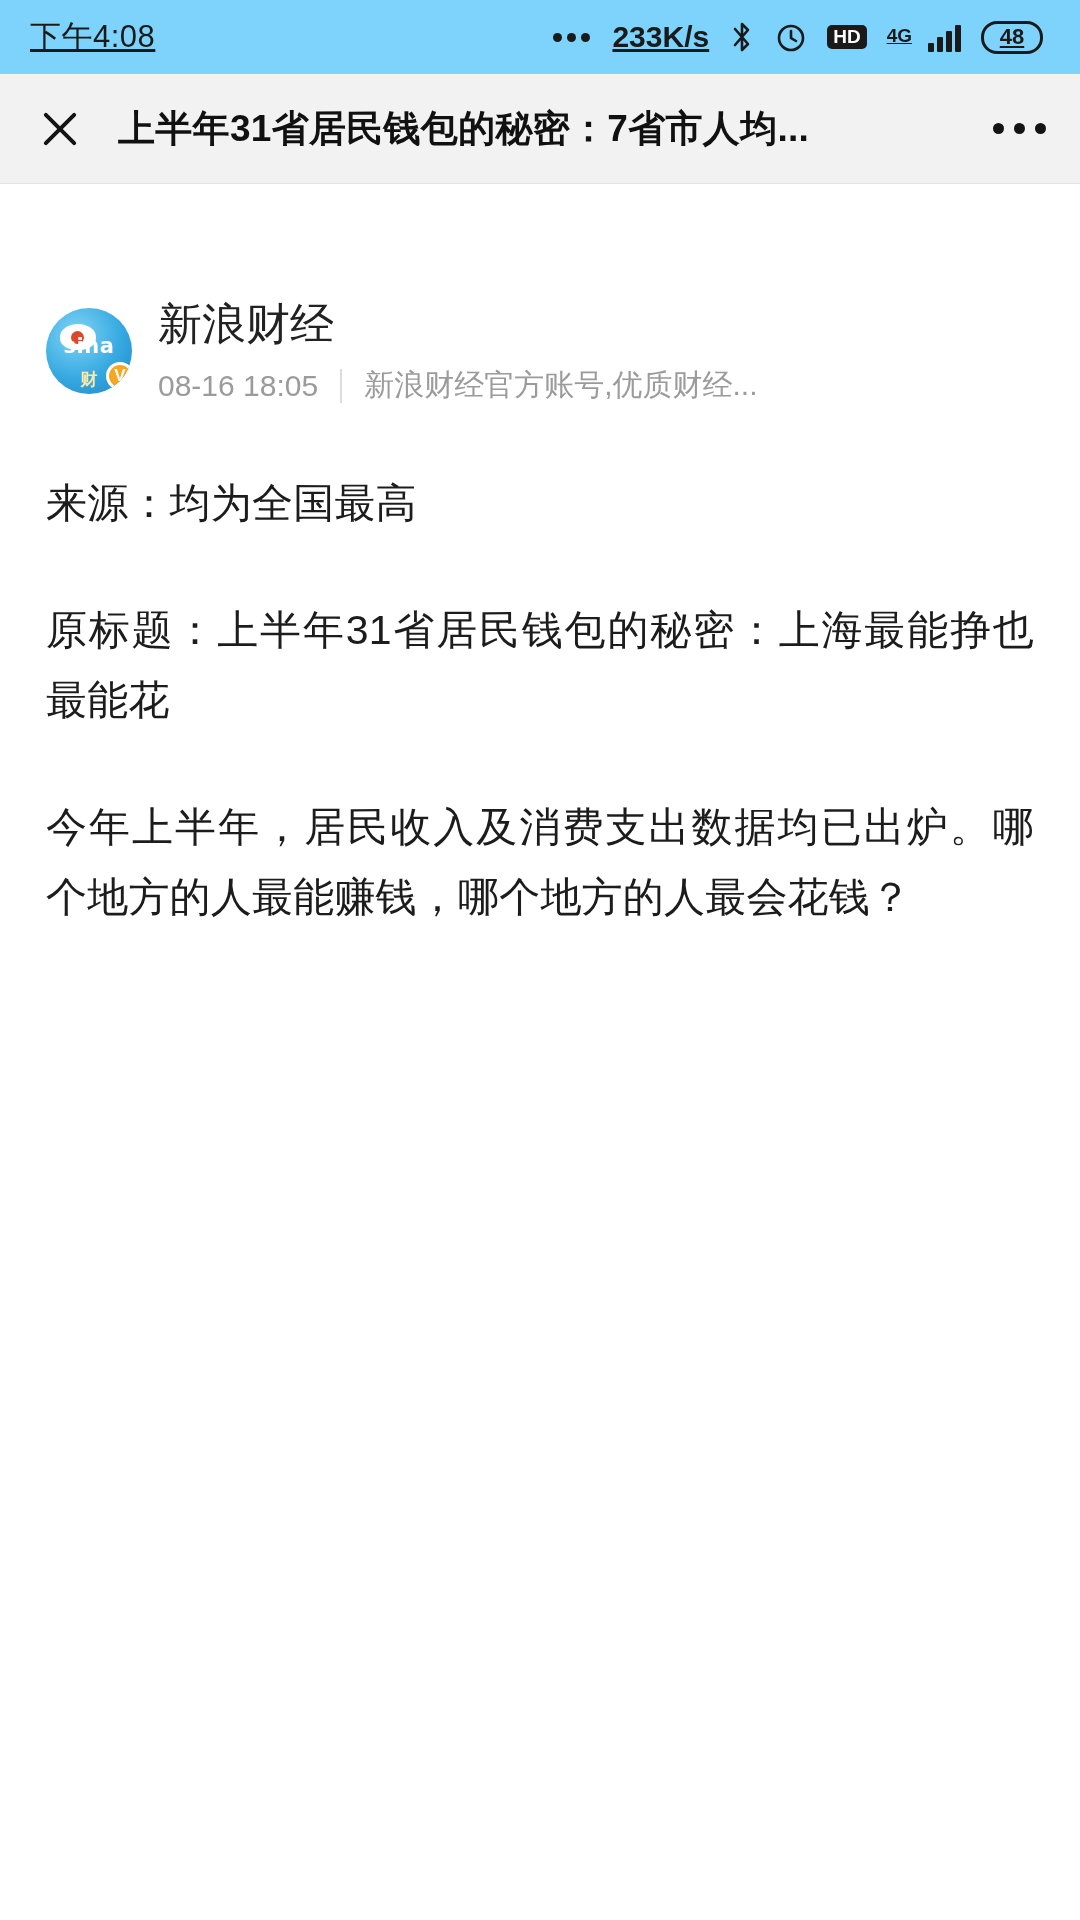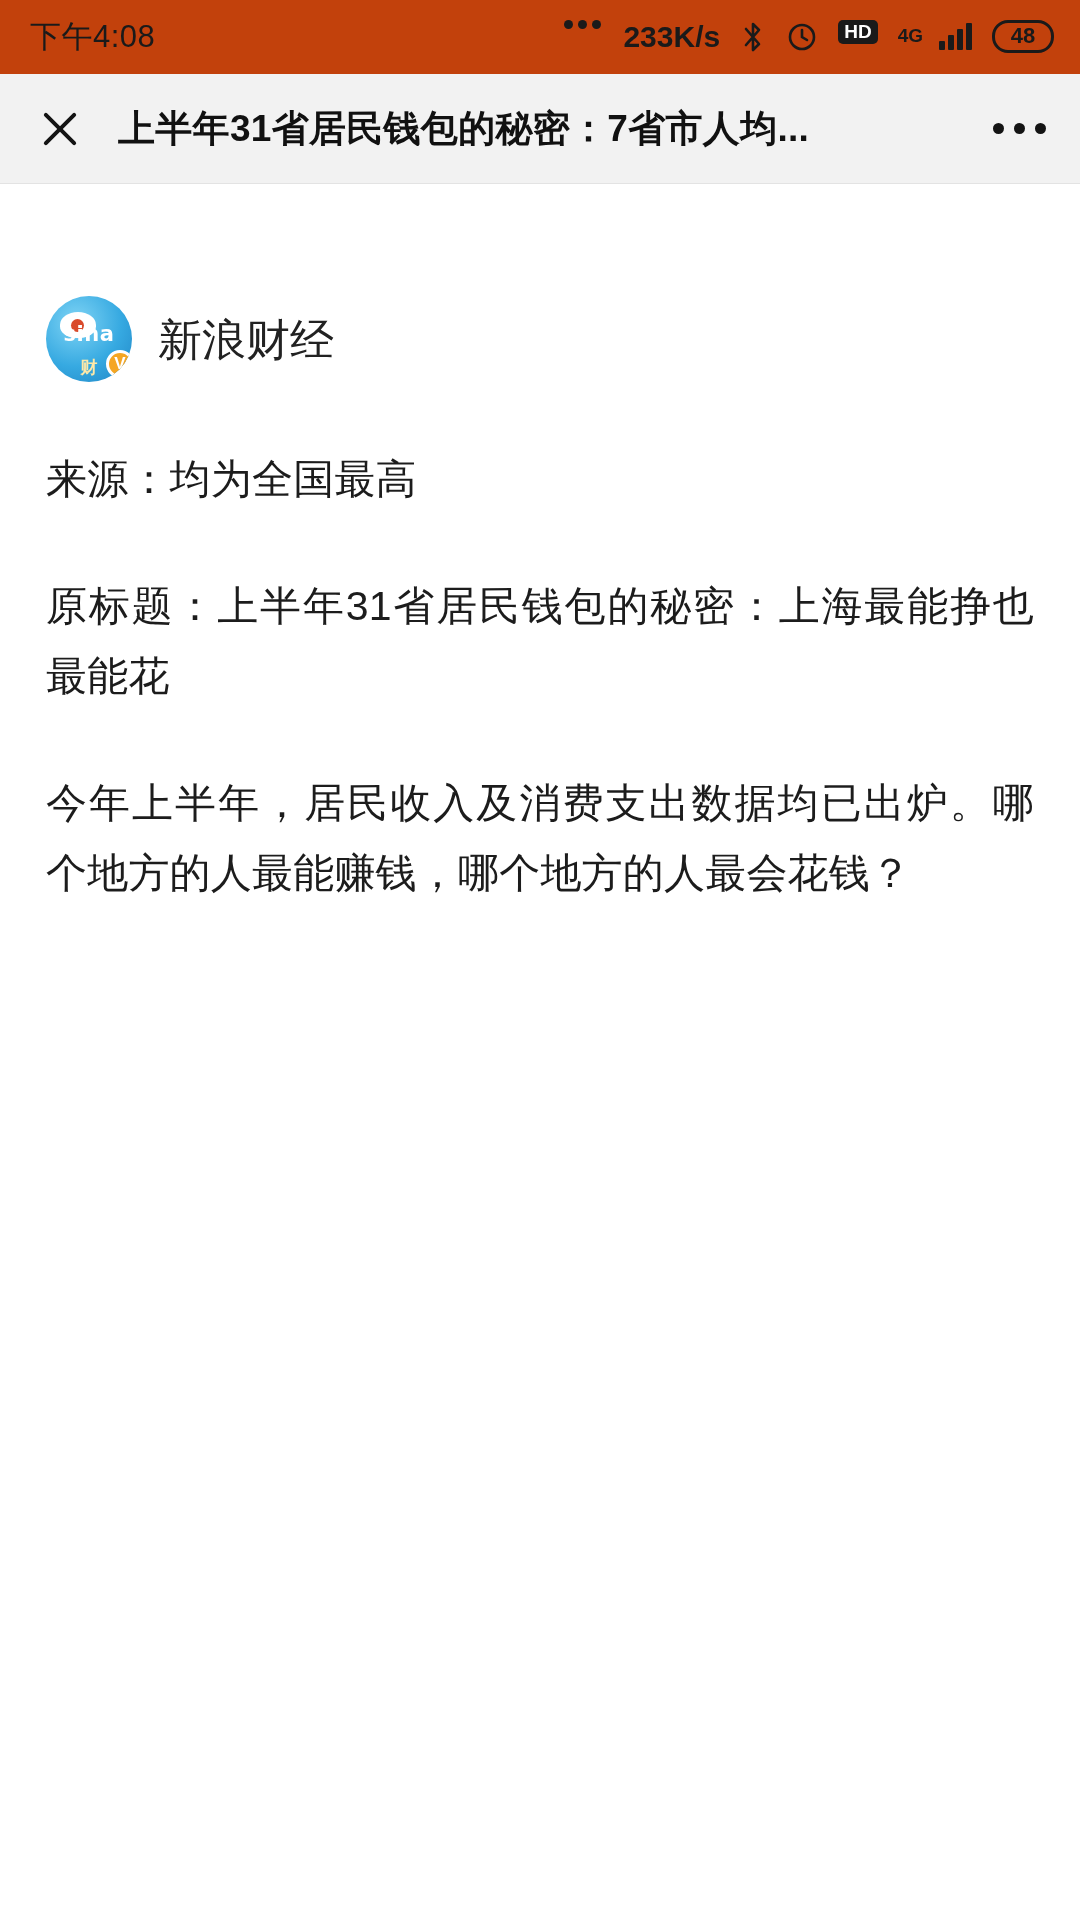--- a/index.html
+++ b/index.html
@@ -7,34 +7,35 @@
     width: 1080px;
     height: 1920px;
     background: #ffffff;
     font-family: "Liberation Sans", "DejaVu Sans", sans-serif;
     overflow: hidden;
   }
 
   
   .status-bar {
     height: 74px;
-    background: #c2410c;
+    background: #7dd3fc;
     display: flex;
     align-items: center;
     justify-content: space-between;
-    padding: 0 26px 0 30px;
+    padding: 0 37px 0 30px;
     color: #1a1a1a;
+    text-decoration: underline;
   }
   .status-time {
     font-size: 31px;
     letter-spacing: 0.5px;
   }
   .status-right {
     display: flex;
-    align-items: flex-start;
+    align-items: center;
     gap: 20px;
   }
   .dots3 {
     display: flex;
     gap: 5px;
     align-items: center;
     margin-right: 2px;
   }
   .dots3 i {
     width: 9px; height: 9px; border-radius: 50%;
@@ -295,19 +296,24 @@
 
   <div class="byline">
     <div class="avatar">
       <span class="sina-eye"></span>
       <span class="sina-word">sina</span>
       <span class="sina-sub">财</span>
       <span class="vbadge">V</span>
     </div>
     <div class="byline-text">
       <div class="source-name">新浪财经</div>
+      <div class="byline-meta">
+        <span class="pub-date">08-16 18:05</span>
+        <span class="meta-sep"></span>
+        <span class="account-desc">新浪财经官方账号,优质财经...</span>
+      </div>
     </div>
   </div>
 
   <p class="body-p">来源：均为全国最高</p>
   <p class="body-p">原标题：上半年31省居民钱包的秘密：上海最能挣也最能花</p>
   <p class="body-p">今年上半年，居民收入及消费支出数据均已出炉。哪个地方的人最能赚钱，哪个地方的人最会花钱？</p>
 </div>
 
 </body></html>

